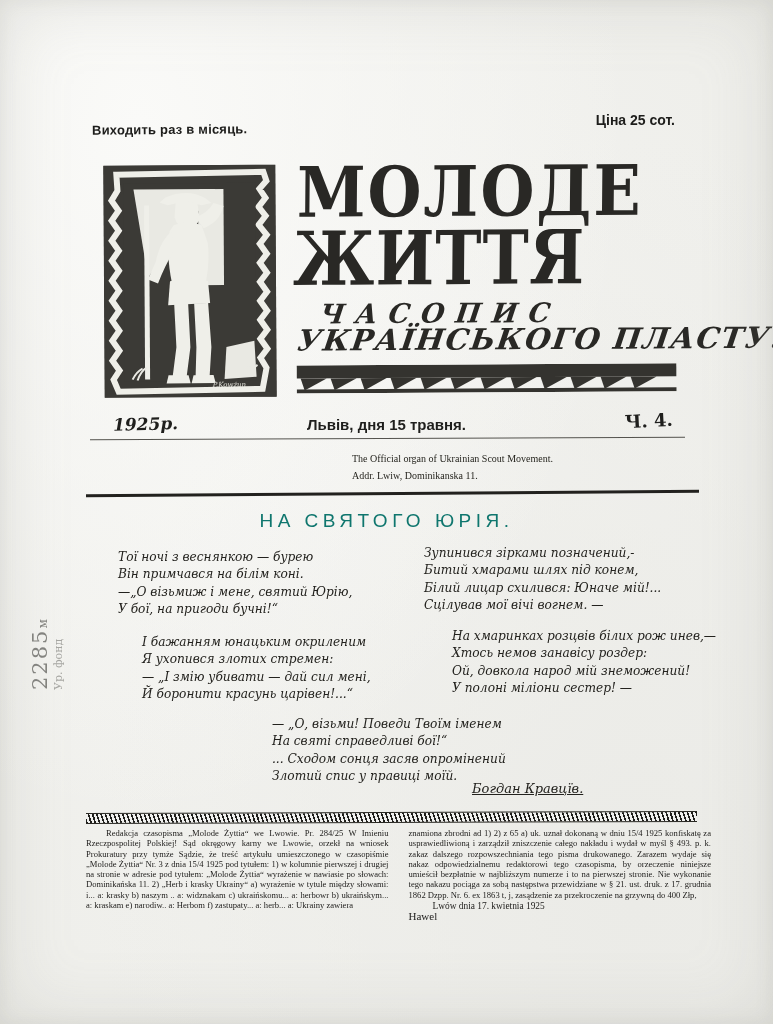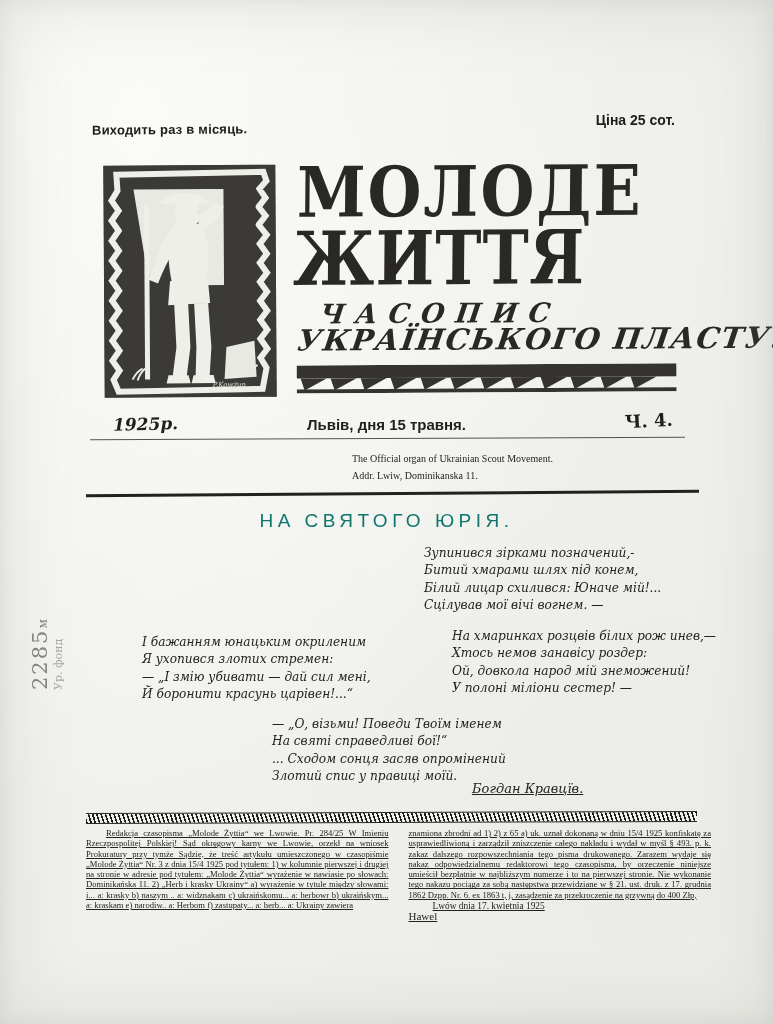--- a/index.html
+++ b/index.html
@@ -179,21 +179,20 @@
   }
 
   
   .notice{
     position:absolute;left:86px;right:62px;top:828px;
     display:flex;gap:20px;
     font-family:"Liberation Serif", serif;
     font-size:8.6px;line-height:10.3px;
     color:#232220;
     text-align:justify;
-    text-decoration:underline;
   }
   .notice .col{flex:1;}
   .notice .col p{margin:0;}
   .notice .indent{text-indent:20px;}
   .sig-line{
     display:flex;justify-content:space-between;
     margin-top:1px;
     flex-direction:column;
   }
   .sig-place{padding-left:24px;font-size:9.4px;}
@@ -325,20 +324,24 @@
     <div class="sub-right">
       <div>The Official organ of Ukrainian Scout Movement.</div>
       <div>Addr. Lwiw, Dominikanska 11.</div>
     </div>
   </div>
 
   <div class="thickrule"></div>
 
   <div class="poem-title">НА СВЯТОГО ЮРІЯ.</div>
 
+  <div class="stanza s-l1">Тої ночі з веснянкою — бурею
+Він примчався на білім коні.
+—„О візьмиж і мене, святий Юрію,
+У бої, на пригоди бучні!“</div>
   <div class="stanza s-r1">Зупинився зірками позначений,-
 Битий хмарами шлях під конем,
 Білий лицар схилився: Юначе мій!...
 Сцілував мої вічі вогнем. —</div>
   <div class="stanza s-l2">І бажанням юнацьким окриленим
 Я ухопився злотих стремен:
 — „І змію убивати — дай сил мені,
 Й боронити красунь царівен!...“</div>
   <div class="stanza s-r2">На хмаринках розцвів білих рож инев,—
 Хтось немов занавісу роздер:

